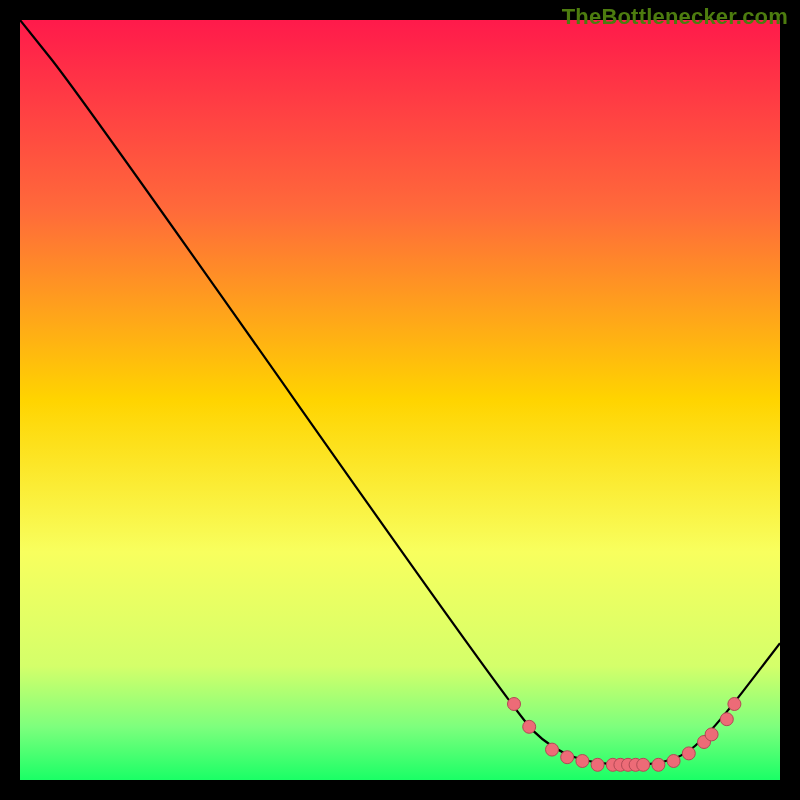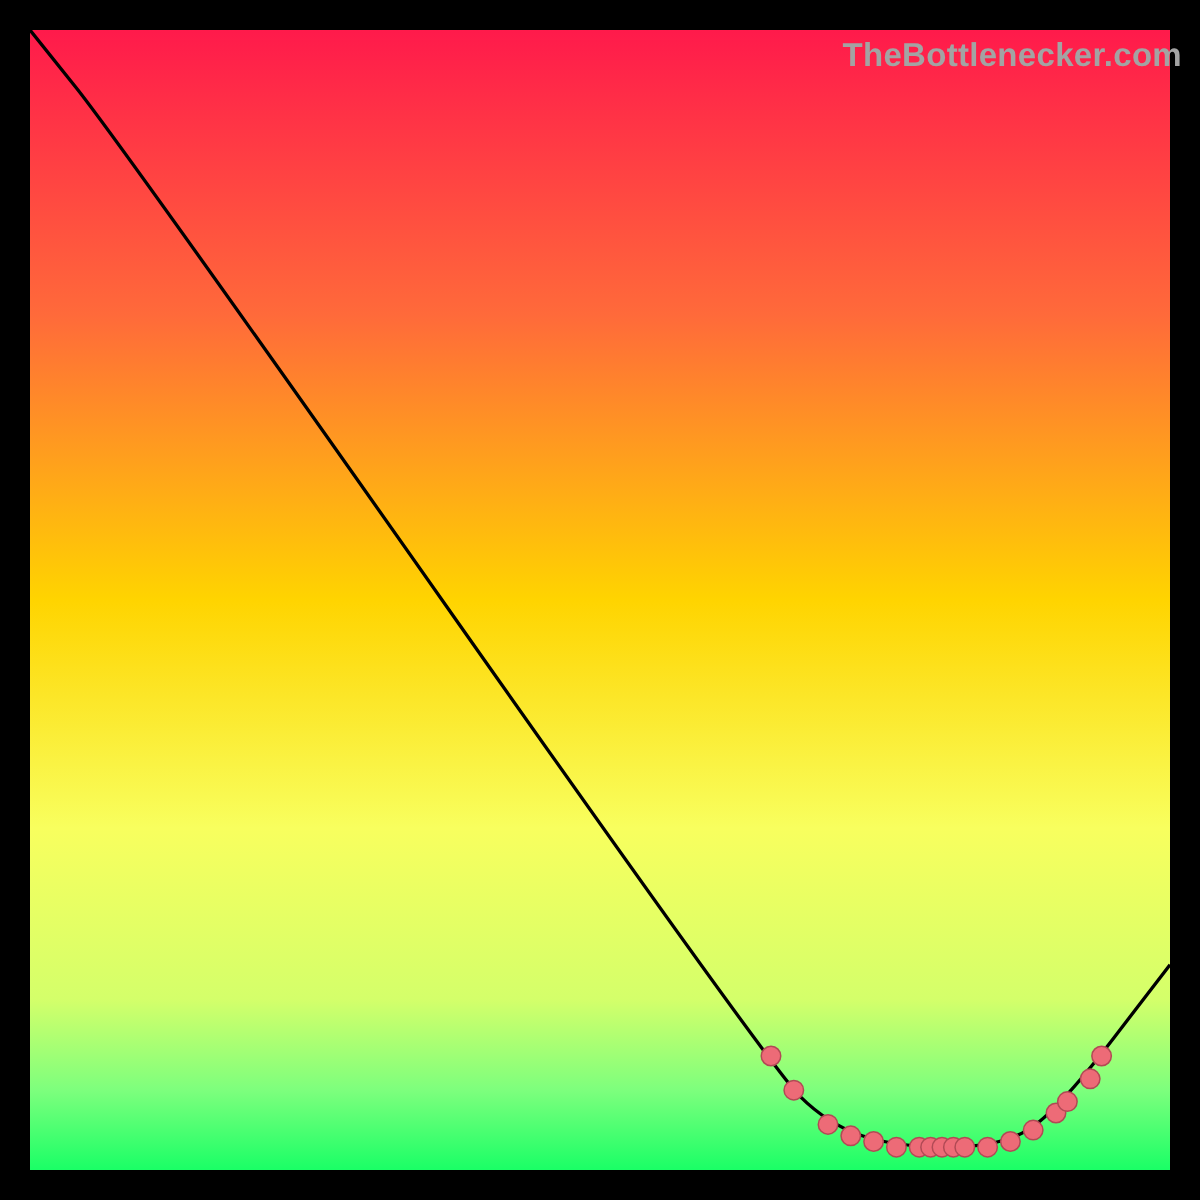--- a/index.html
+++ b/index.html
@@ -16,25 +16,24 @@
     left: 20px;
     top: 20px;
     width: 760px;
     height: 760px;
     background: #000;
   }
   .attribution {
     position: absolute;
     top: 4px;
     right: 12px;
-    color: #a3a3a3;
+    color: #4d7c0f;
     font-size: 22px;
     font-weight: 600;
     letter-spacing: 0.2px;
-    margin-top: 20px;
   }
   svg {
     display: block;
   }
 </style>
 </head>
 <body>
 
 <div class="frame">
   <svg id="chart-svg" width="760" height="760" viewBox="0 0 760 760">

